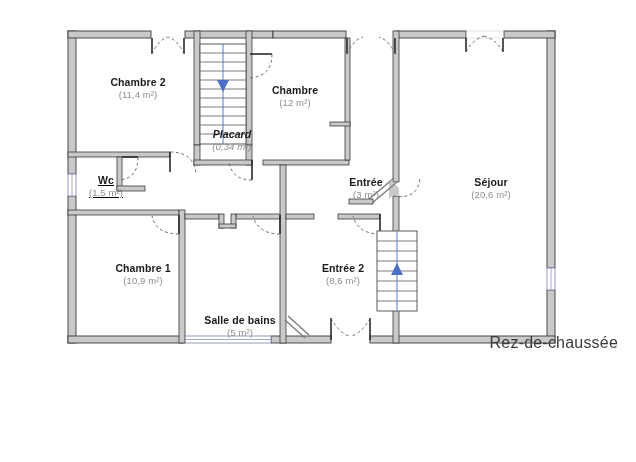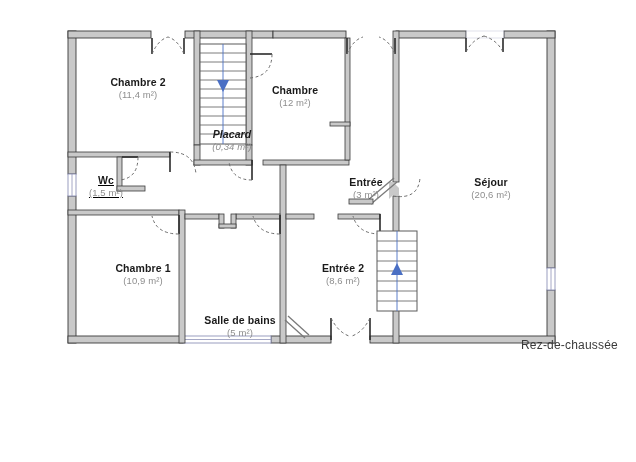--- a/index.html
+++ b/index.html
@@ -38,21 +38,21 @@
   .room-area {
     font-size: 9.5px;
     font-weight: normal;
     color: #8e8e8e;
     letter-spacing: 0.1px;
   }
   .caption {
     position: absolute;
     right: 18px;
     bottom: 24px;
-    font-size: 12px;
+    font-size: 16px;
     color: #3a3a3a;
     letter-spacing: 0.2px;
   }
   .watermark {
     position: absolute;
     left: 186px;
     top: 212px;
     width: 270px;
     height: 56px;
     font-size: 46px;

